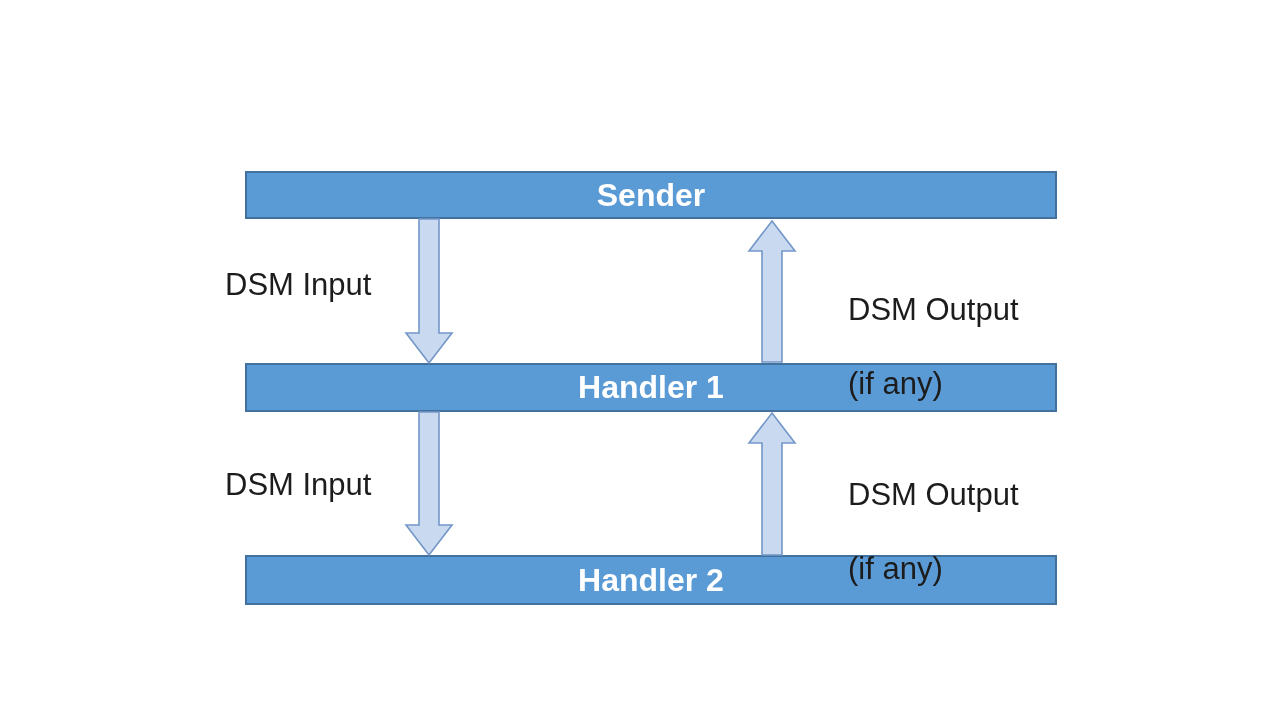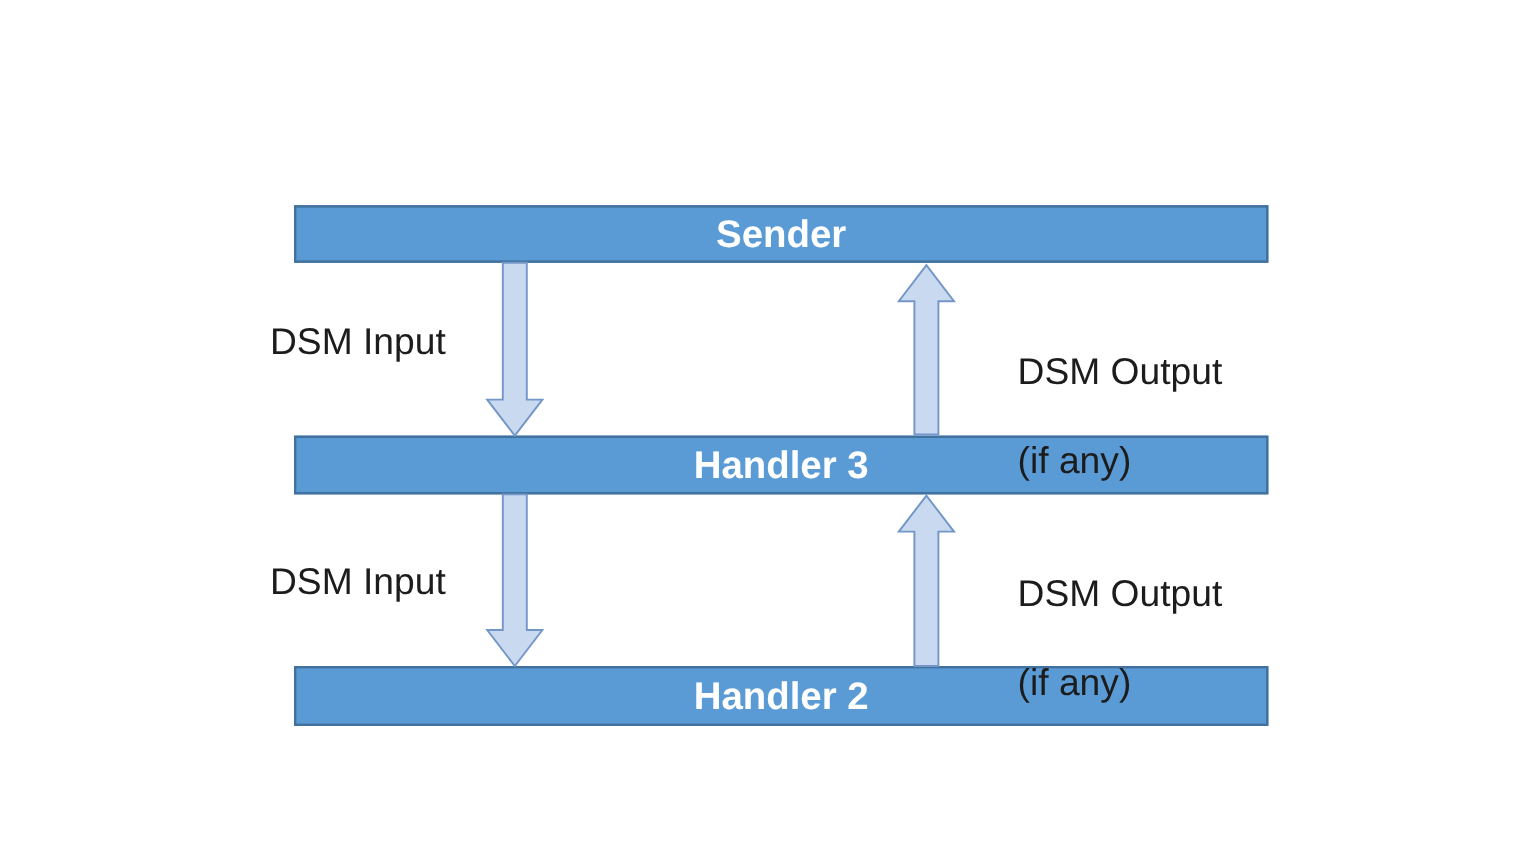--- a/index.html
+++ b/index.html
@@ -73,21 +73,21 @@
 </head>
 <body>
 
 <div class="canvas">
 
   <div class="bar bar-sender">
     <span class="bar-label">Sender</span>
   </div>
 
   <div class="bar bar-handler1">
-    <span class="bar-label">Handler 3</span>
+    <span class="bar-label">Handler 1</span>
   </div>
 
   <div class="bar bar-handler2">
     <span class="bar-label">Handler 2</span>
   </div>
 
   <svg class="arrow arrow-down1" width="46" height="144" viewBox="0 0 46 144" aria-hidden="true">
     <polygon points="13,0 33,0 33,114 46,114 23,144 0,114 13,114"></polygon>
   </svg>
 

